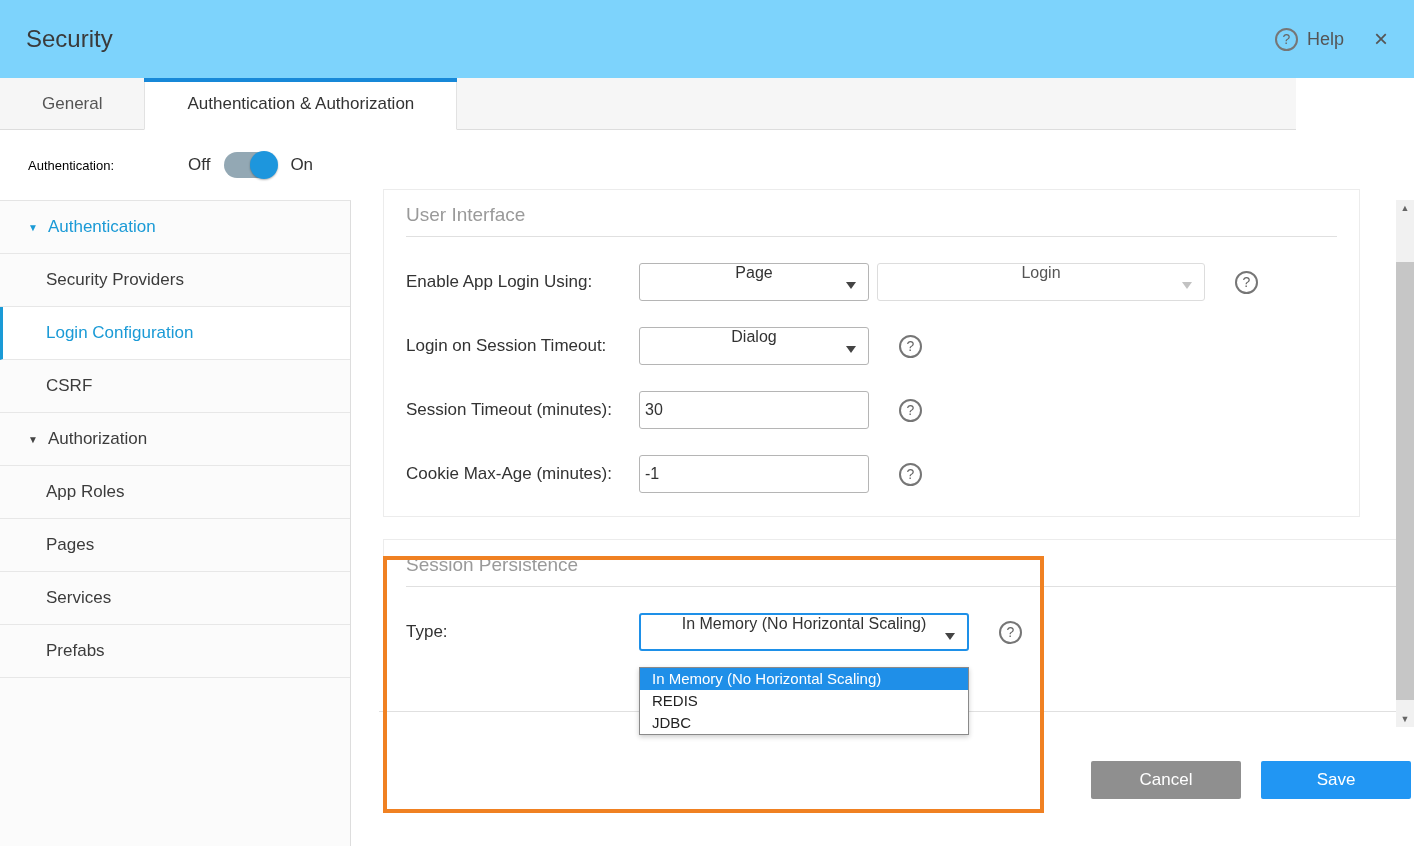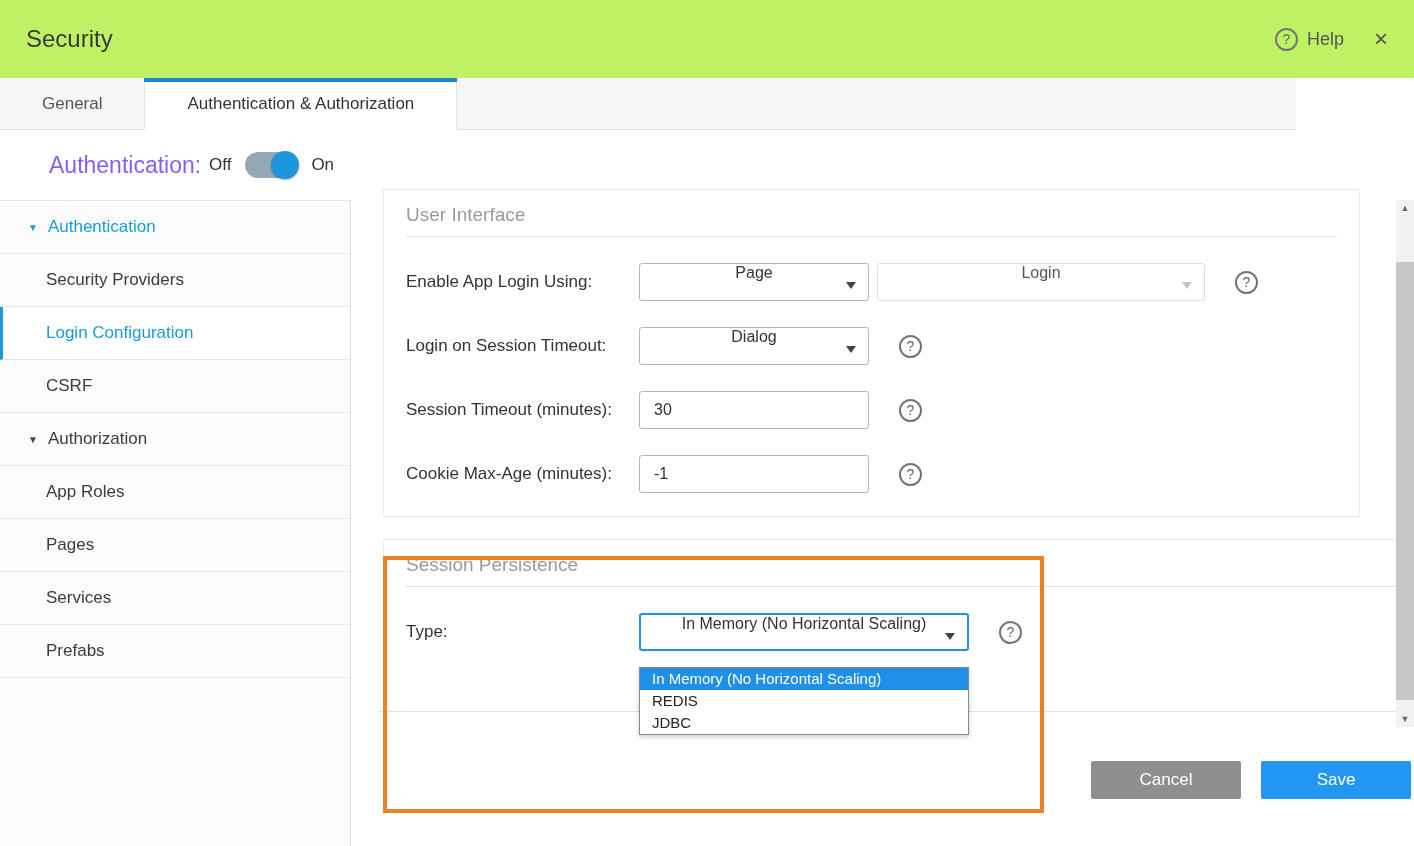--- a/index.html
+++ b/index.html
@@ -1,37 +1,37 @@
 <!DOCTYPE html>
 <html><head>
 <meta charset="utf-8">
 <style>
   * { margin:0; padding:0; box-sizing:border-box; }
   html,body { width:1414px; height:846px; overflow:hidden; }
   body { font-family:"Liberation Sans", sans-serif; background:#fff; color:#333; }
   .app { position:relative; width:1414px; height:846px; background:#fff; }
 
   
-  .header { position:absolute; left:0; top:0; width:1414px; height:78px; background:#bef264; display:flex; align-items:center; padding:0 26px; }
+  .header { position:absolute; left:0; top:0; width:1414px; height:78px; background:#7dd3fc; display:flex; align-items:center; padding:0 26px; }
   .header-title { font-size:24px; color:#3a3a3a; }
   .header-right { margin-left:auto; display:flex; align-items:center; gap:14px; }
   .help-wrap { display:flex; align-items:center; gap:9px; cursor:pointer; }
   .q-icon { width:23px; height:23px; border:2px solid #767676; border-radius:50%; display:flex; align-items:center; justify-content:center; font-size:14px; color:#666; background:#fff0; }
   .help-text { font-size:18px; color:#555; }
   .close-x { font-size:24px; color:#555; margin-left:16px; cursor:pointer; line-height:1; }
 
   
   .tabbar { position:absolute; left:0; top:78px; width:1296px; height:52px; background:#f6f6f6; border-bottom:1px solid #ddd; display:flex; }
   .tab { display:flex; align-items:center; padding:0 42px; font-size:17px; color:#555; cursor:pointer; position:relative; }
   .tab.active { background:#fff; color:#333; border-left:1px solid #e2e2e2; border-right:1px solid #e2e2e2; border-bottom:1px solid #fff; margin-bottom:-1px; }
   .tab.active::before { content:""; position:absolute; left:-1px; right:-1px; top:0; height:4px; background:#1788d8; }
 
   
   .toggle-row { position:absolute; left:0; top:130px; width:1414px; height:70px; background:#fff; display:flex; align-items:center; padding:0 28px; }
-  .toggle-label { font-size:23px; color:#8b5cf6; width:160px;margin-left:21px; }
+  .toggle-label { font-size:13px; color:#000000; width:160px; }
   .off-label, .on-label { font-size:17px; color:#333; }
   .switch { width:52px; height:26px; border-radius:13px; background:#93a8b4; position:relative; margin:0 14px; cursor:pointer; }
   .switch .knob { position:absolute; right:-2px; top:-1px; width:28px; height:28px; border-radius:50%; background:#1d96dd; box-shadow:0 1px 2px rgba(0,0,0,.3); }
 
   
   .sidebar { position:absolute; left:0; top:200px; width:351px; bottom:0; background:#fbfbfb; border-right:1px solid #ddd; border-top:1px solid #e4e4e4; }
   .side-row { height:53px; display:flex; align-items:center; border-bottom:1px solid #e7e7e7; font-size:17px; color:#3c3c3c; cursor:pointer; background:#fbfbfb; }
   .side-row.group { padding-left:28px; gap:10px; }
   .side-row.item { padding-left:46px; }
   .side-row.group .tri { font-size:10px; color:#444; }
@@ -52,21 +52,21 @@
   .form-label { width:233px; font-size:17px; color:#333; }
 
   .sel { height:38px; background:#fff; border:1px solid #b5b5b5; border-radius:3px; display:flex; align-items:center; padding:0 12px; font-size:16px; color:#333; cursor:pointer; position:relative;flex-direction:column; }
   .sel .chev { margin-left:auto; width:0; height:0; border-left:5px solid transparent; border-right:5px solid transparent; border-top:7px solid #444; }
   .sel.w230 { width:230px; }
   .sel.w330 { width:330px; }
   .sel.dim { width:328px; margin-left:8px; border-color:#ddd; color:#555; }
   .sel.dim .chev { border-top-color:#c2c2c2; }
   .sel.focused { border:2px solid #1e90e8; }
 
-  .txt { width:230px; height:38px; border:1px solid #b5b5b5; border-radius:3px; padding:0 14px; font-size:16px; color:#333; font-family:"Liberation Sans",sans-serif; background:#fff; }
+  .txt { width:230px; height:38px; border:1px solid #b5b5b5; border-radius:3px; padding:0 5px; font-size:16px; color:#333; font-family:"Liberation Sans",sans-serif; background:#fff; }
 
   .row-q { margin-left:30px; }
 
   
   .dd-list { position:absolute; left:255px; top:127px; width:330px; background:#fff; border:1px solid #8a8a8a; z-index:30; box-shadow:0 2px 5px rgba(0,0,0,.2); }
   .dd-item { height:22px; line-height:22px; font-size:15px; color:#222; padding:0 12px; white-space:nowrap; cursor:pointer; }
   .dd-item.hl { background:#1f8fe8; color:#fff; }
 
   
   .footer { position:absolute; left:0; top:527px; width:1044px; height:119px; background:#fff; border-top:1px solid #e0e0e0;margin-left:27px; }

